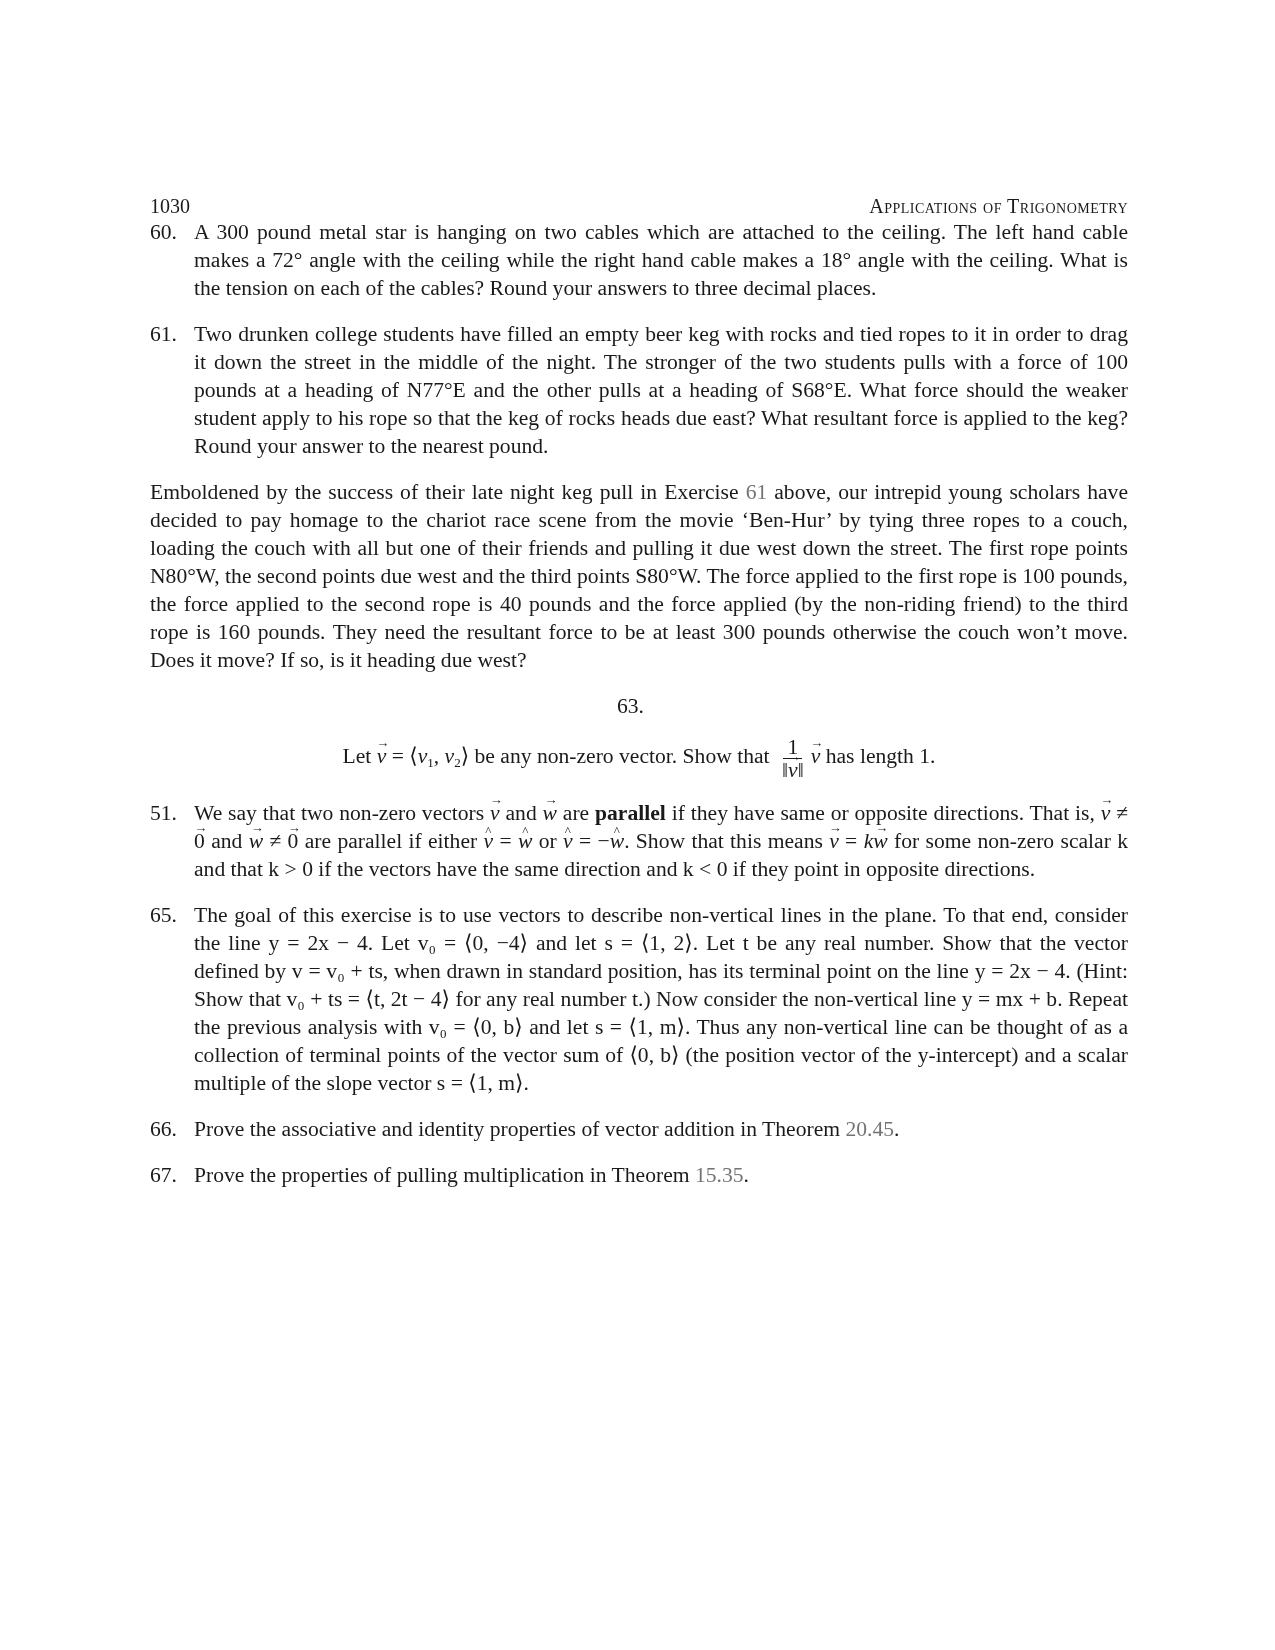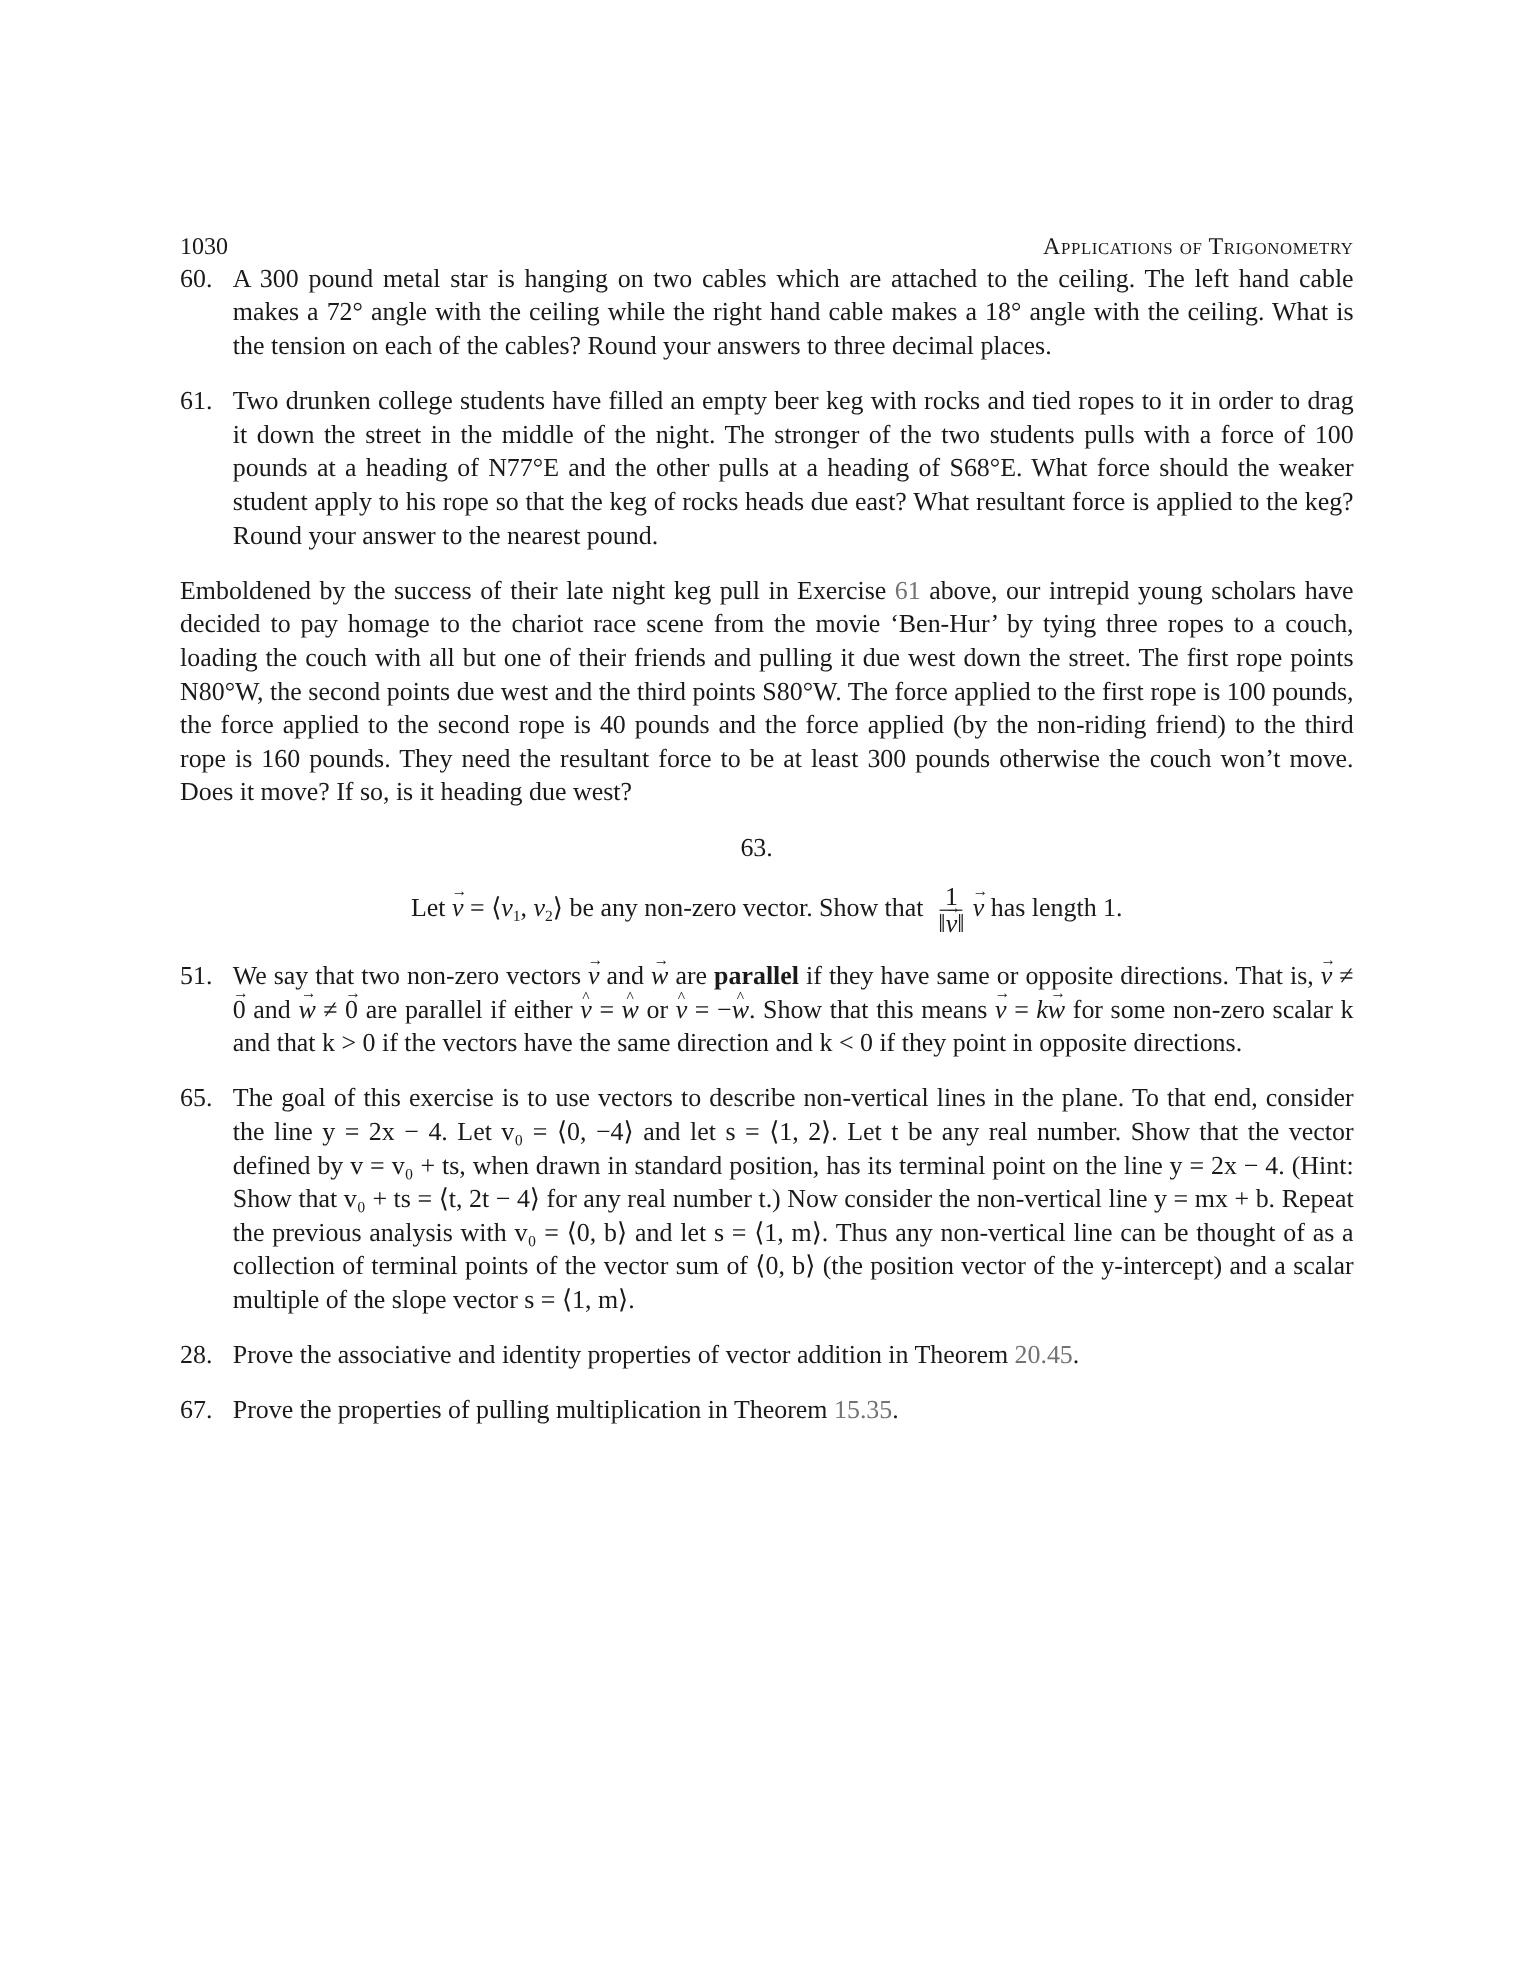--- a/index.html
+++ b/index.html
@@ -61,21 +61,21 @@
       <span class="num">51.</span>
       <span class="body"><span>We say that two non-zero vectors </span><span class="vec">v</span><span> and </span><span class="vec">w</span><span> are </span><b>parallel</b><span> if they have same or opposite directions. That is, </span><span class="vec">v</span> ≠ <span class="vec" style="font-style:normal">0</span> and <span class="vec">w</span> ≠ <span class="vec" style="font-style:normal">0</span><span> are parallel if either </span><span class="hat">v</span> = <span class="hat">w</span> or <span class="hat">v</span> = −<span class="hat">w</span><span>. Show that this means </span><span class="vec">v</span> = <span class="m">k</span><span class="vec">w</span><span> for some non-zero scalar k and that k &gt; 0 if the vectors have the same direction and k &lt; 0 if they point in opposite directions.</span></span>
     </div>
 
     <div class="ex">
       <span class="num">65.</span>
       <span class="body">The goal of this exercise is to use vectors to describe non-vertical lines in the plane. To that end, consider the line y = 2x − 4. Let v₀ = ⟨0, −4⟩ and let s = ⟨1, 2⟩. Let t be any real number. Show that the vector defined by v = v₀ + ts, when drawn in standard position, has its terminal point on the line y = 2x − 4. (Hint: Show that v₀ + ts = ⟨t, 2t − 4⟩ for any real number t.) Now consider the non-vertical line y = mx + b. Repeat the previous analysis with v₀ = ⟨0, b⟩ and let s = ⟨1, m⟩. Thus any non-vertical line can be thought of as a collection of terminal points of the vector sum of ⟨0, b⟩ (the position vector of the y-intercept) and a scalar multiple of the slope vector s = ⟨1, m⟩.</span>
     </div>
 
     <div class="ex">
-      <span class="num">28.</span>
+      <span class="num">66.</span>
       <span class="body"><span>Prove the associative and identity properties of vector addition in Theorem </span><a class="link">20.45</a><span>.</span></span>
     </div>
 
     <div class="ex">
       <span class="num">67.</span>
       <span class="body"><span>Prove the properties of pulling multiplication in Theorem </span><a class="link">15.35</a><span>.</span></span>
     </div>
 
   </div>
 </div>

